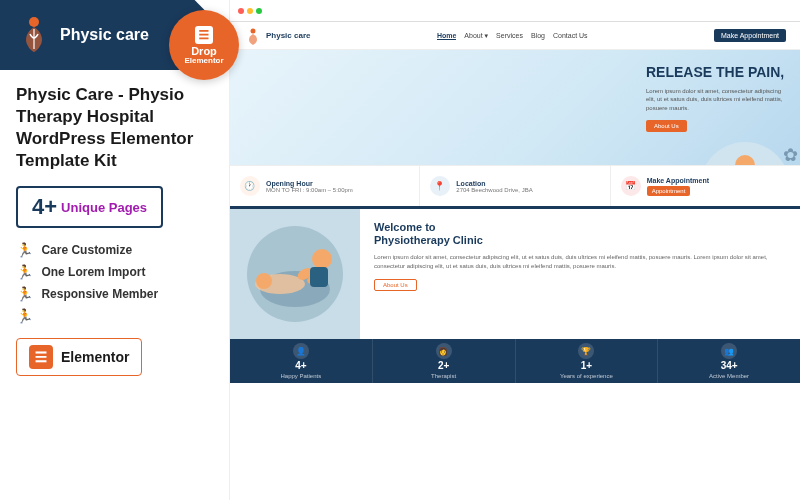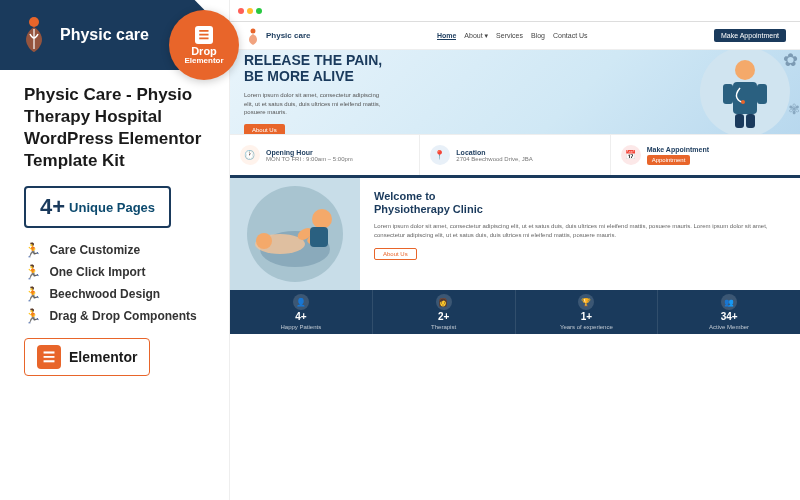--- a/index.html
+++ b/index.html
@@ -41,21 +41,21 @@
     }
 
     .logo-text {
       color: #fff;
       font-size: 16px;
       font-weight: bold;
       line-height: 1.2;
     }
 
     .left-content {
-      padding: 14px 24px;
+      padding: 14px 16px;
       flex: 1;
       border-radius: 22px;
     }
 
     .main-title {
       font-size: 17px;
       font-weight: 900;
       color: #1a1a1a;
       line-height: 1.3;
       margin-bottom: 14px;
@@ -74,21 +74,21 @@
 
     .badge-number {
       font-size: 22px;
       font-weight: 900;
       color: #1a3a5c;
     }
 
     .badge-text {
       font-size: 13px;
       font-weight: 700;
-      color: #0c4a6e;
+      color: #a21caf;
       margin-left: 4px;
     }
 
     .features-list {
       list-style: none;
       margin-bottom: 14px;
     }
 
     .features-list li {
       display: flex;
@@ -269,24 +269,25 @@
       color: #fff;
       font-size: 7px;
       padding: 3px 7px;
       border-radius: 2px;
     }
 
     
     .site-hero {
       background: linear-gradient(135deg, #e8f4fb 0%, #d0e8f5 60%, #b8d8ee 100%);
       display: flex;
-      align-items: center;
-      height: 84px;
+      align-items: flex-end;
+      height: 115px;
       position: relative;
       overflow: hidden;
+      flex-direction: column;
     }
 
     .hero-content {
       flex: 1;
       padding: 14px 14px 10px 14px;
       display: flex;
       flex-direction: column;
       justify-content: center;
     }
 
@@ -406,21 +407,21 @@
       font-size: 6px;
       padding: 2px 5px;
       border-radius: 2px;
       margin-top: 2px;
       width: fit-content;
     }
 
     
     .site-welcome {
       display: flex;
-      height: 112px;
+      height: 130px;
       background: #fff;
     }
 
     .welcome-image {
       width: 130px;
       background: #c8dde8;
       overflow: hidden;
       display: flex;
       align-items: center;
       justify-content: center;
@@ -530,29 +531,28 @@
       <span class="badge-text">Unique Pages</span>
     </div>
 
     <ul class="features-list">
       <li>
         <span class="feature-icon">🏃</span>
         <span>Care Customize</span>
       </li>
       <li>
         <span class="feature-icon">🏃</span>
-        <span>One Click Import</span>
+        <span>One Lorem Import</span>
       </li>
       <li>
         <span class="feature-icon">🏃</span>
-        <span>Beechwood Design</span>
+        <span>Responsive Member</span>
       </li>
       <li>
         <span class="feature-icon">🏃</span>
-        <span>Drag &amp; Drop Components</span>
       </li>
     </ul>
 
     <div class="elementor-badge">
       <div class="elementor-logo">☰</div>
       <span class="elementor-text">Elementor</span>
     </div>
   </div>
 </div>
 
@@ -583,21 +583,20 @@
         <span>Blog</span>
         <span>Contact Us</span>
       </div>
       <div class="site-nav-btn">Make Appointment</div>
     </div>
 
     <div class="site-hero">
       <div class="hero-content">
         <div class="hero-title">
           <span>RELEASE THE PAIN,</span><br>
-          <span>BE MORE ALIVE</span>
         </div>
         <div class="hero-subtitle">Lorem ipsum dolor sit amet, consectetur adipiscing elit, ut et satus duis, duis ultrices mi eleifend mattis, posuere mauris.</div>
         <div class="hero-btn">About Us</div>
       </div>
       <div class="hero-image">
         <div class="hero-circle">
           <svg class="doctor-figure" viewBox="0 0 80 80">
 
             <circle cx="40" cy="18" r="10" fill="#f4a96a"></circle>
             <rect x="28" y="30" width="24" height="32" rx="4" fill="#2a6080"></rect>

